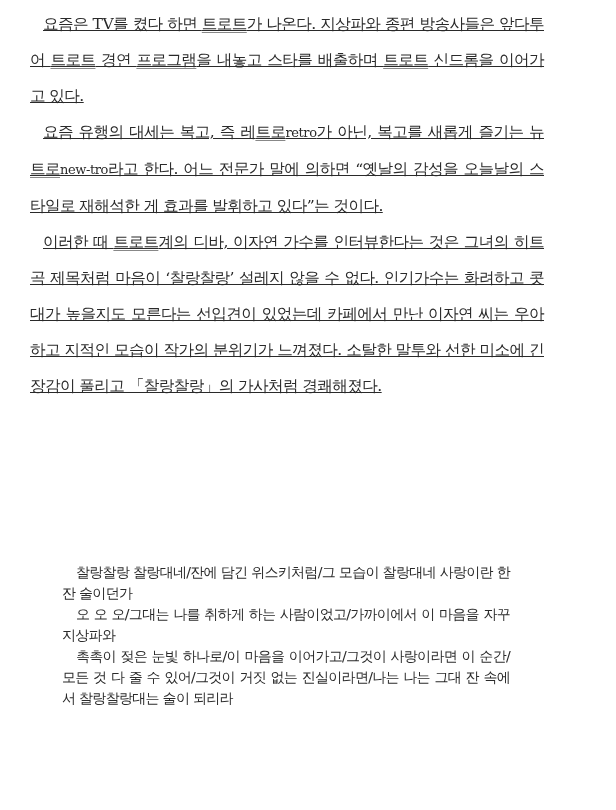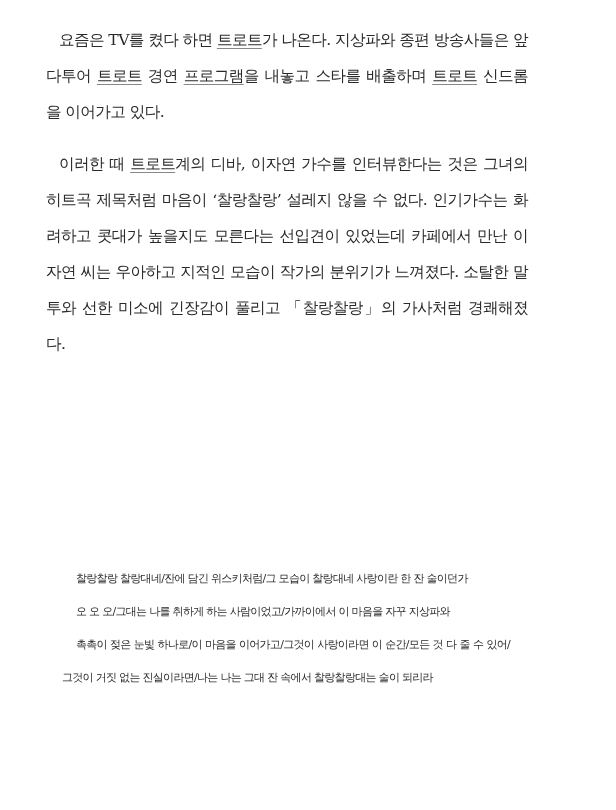--- a/index.html
+++ b/index.html
@@ -26,57 +26,59 @@
       left: 30px;
       top: 6px;
       width: 514px;
       font-family: "DejaVu Serif", "Liberation Serif", serif;
       font-size: 15.6px;
       line-height: 36px;
       letter-spacing: -0.6px;
       text-align: justify;
     }
     .body-text p {
-      margin: 16px;
+      margin: 0;
       text-indent: 13px;
+      text-decoration: underline;
     }
     .underline {
       text-decoration: underline;
       text-decoration-color: #888;
       text-underline-offset: 3px;
     }
     .small-latin {
       font-size: 13px;
       letter-spacing: -0.4px;
     }
     .lyrics {
       position: absolute;
       left: 62px;
       top: 562px;
       width: 448px;
       font-family: "DejaVu Sans", "Liberation Sans", sans-serif;
-      font-size: 11px;
-      line-height: 33px;
+      font-size: 14px;
+      line-height: 21px;
       letter-spacing: -0.7px;
       text-align: justify;
     }
     .lyrics p {
       margin: 0;
       text-indent: 14px;
     }
   </style>
 </head>
 <body>
 
 <div class="page">
 
   <div class="body-text">
     <p><span>요즘은 TV를 켰다 하면 </span><span class="underline">트로트</span><span>가 나온다. 지상파와 종편 방송사들은 앞다투어 </span><span class="underline">트로트</span><span> 경연 </span><span class="underline">프로그램</span><span>을 내놓고 스타를 배출하며 </span><span class="underline">트로트</span><span> 신드롬을 이어가고 있다.</span></p>
 
 
+    <p><span>요즘 유행의 대세는 복고, 즉 레</span><span class="underline">트로</span><span class="small-latin">retro</span><span>가 아닌, 복고를 새롭게 즐기는 뉴</span><span class="underline">트로</span><span class="small-latin">new-tro</span><span>라고 한다. 어느 전문가 말에 의하면 “옛날의 감성을 오늘날의 스타일로 재해석한 게 효과를 발휘하고 있다”는 것이다.</span></p>
 
     <p><span>이러한 때 </span><span class="underline">트로트</span><span>계의 디바, 이자연 가수를 인터뷰한다는 것은 그녀의 히트곡 제목처럼 마음이 ‘찰랑찰랑’ 설레지 않을 수 없다. 인기가수는 화려하고 콧대가 높을지도 모른다는 선입견이 있었는데 카페에서 만난 이자연 씨는 우아하고 지적인 모습이 작가의 분위기가 느껴졌다. 소탈한 말투와 선한 미소에 긴장감이 풀리고 「찰랑찰랑」의 가사처럼 경쾌해졌다.</span></p>
   </div>
 
   <div class="lyrics">
     <p>찰랑찰랑 찰랑대네/잔에 담긴 위스키처럼/그 모습이 찰랑대네 사랑이란 한 잔 술이던가</p>
     <p>오 오 오/그대는 나를 취하게 하는 사람이었고/가까이에서 이 마음을 자꾸 지상파와</p>
     <p>촉촉이 젖은 눈빛 하나로/이 마음을 이어가고/그것이 사랑이라면 이 순간/모든 것 다 줄 수 있어/그것이 거짓 없는 진실이라면/나는 나는 그대 잔 속에서 찰랑찰랑대는 술이 되리라</p>
   </div>
 

